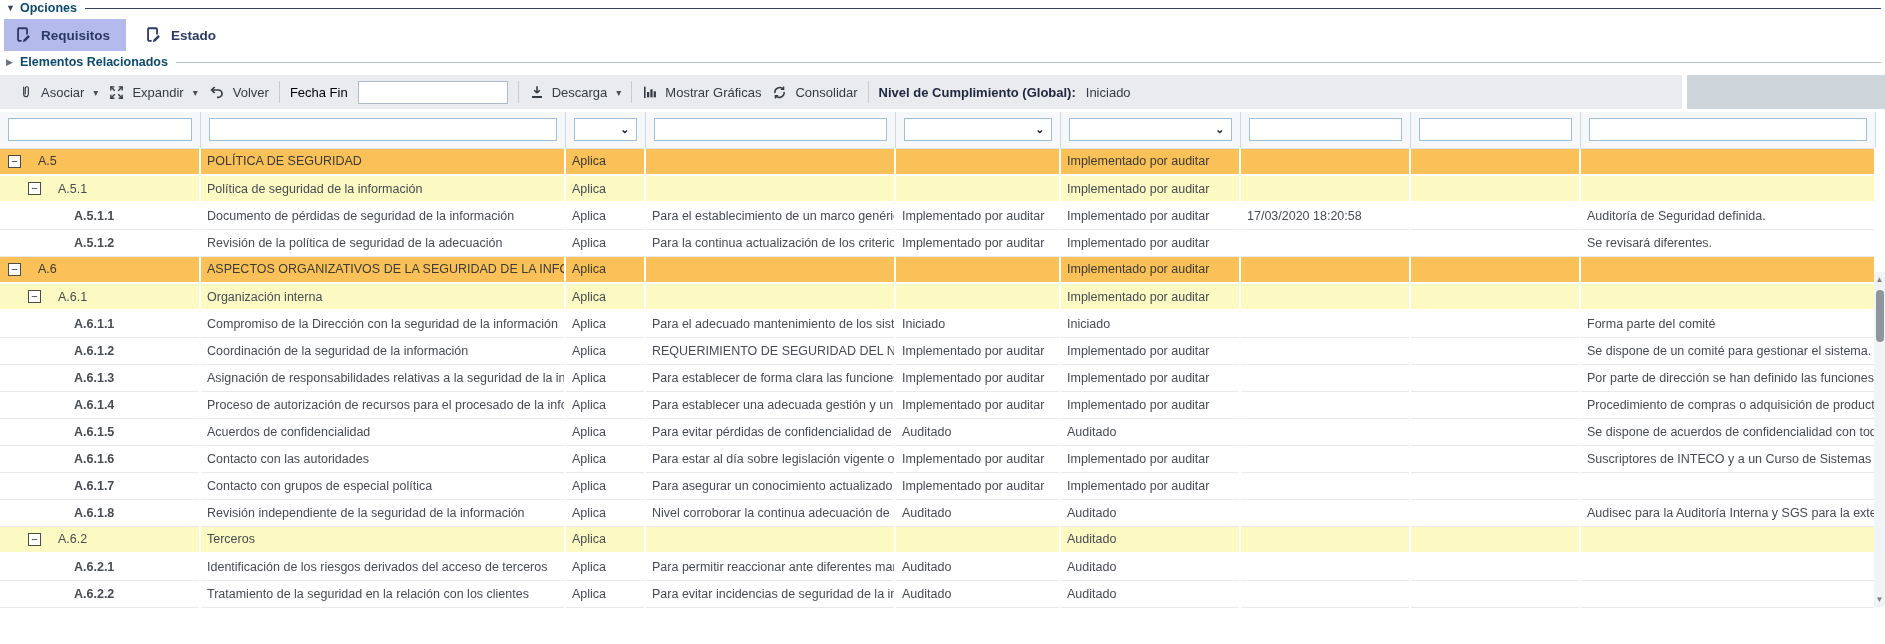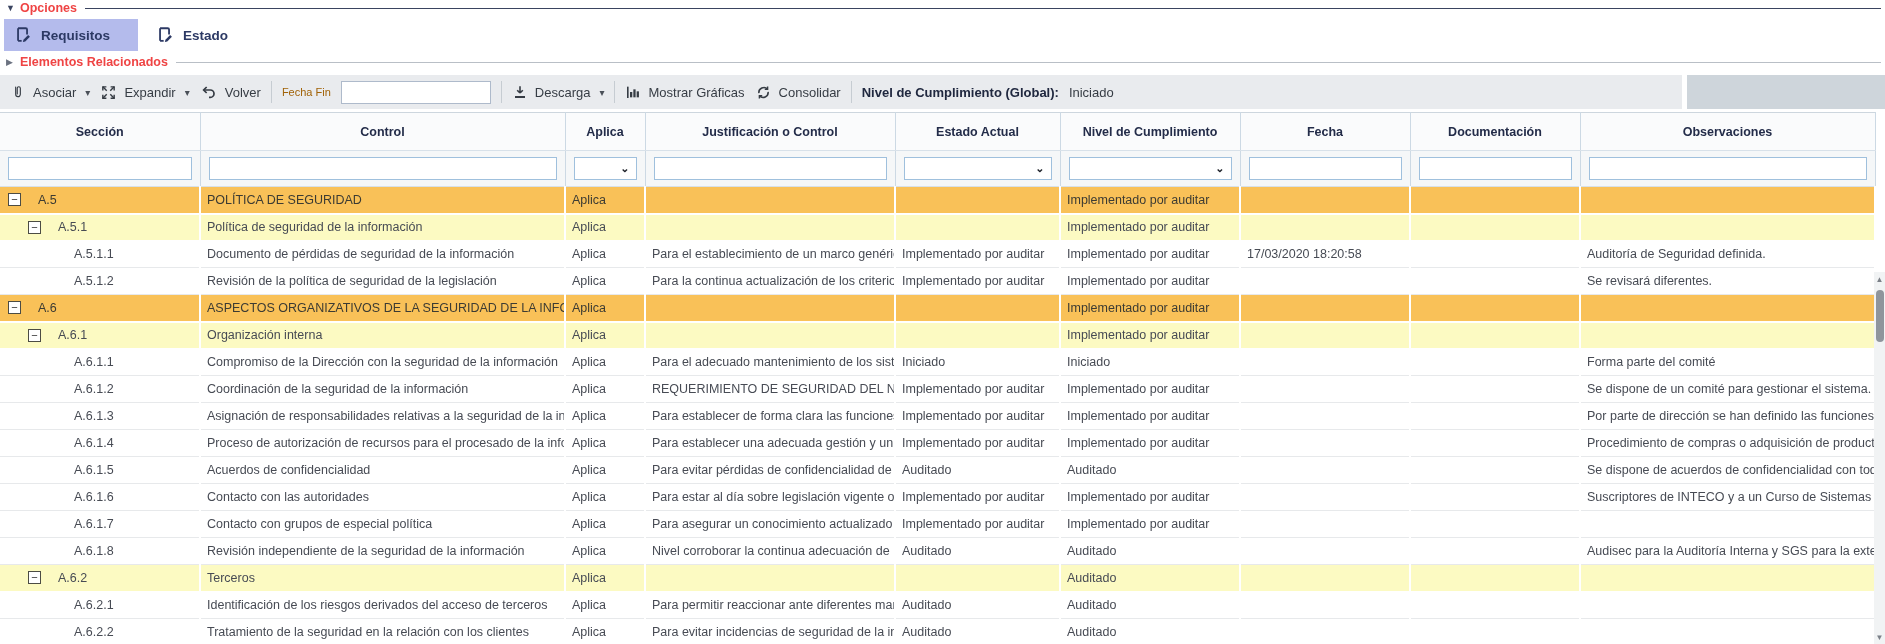--- a/index.html
+++ b/index.html
@@ -3,40 +3,40 @@
 <meta charset="utf-8">
 <style>
   * { box-sizing: border-box; margin: 0; padding: 0; }
   html,body { width:1885px; height:644px; overflow:hidden; background:#fff;
     font-family:"Liberation Sans", sans-serif; }
   .page { position:relative; width:1885px; height:644px; }
 
   
   .sect-line { display:flex; align-items:center; height:16px; padding-left:6px; }
   .sect-line .tri { font-size:9px; color:#3a4460; width:14px; }
-  .sect-line .lbl { font-size:12.5px; font-weight:bold; color:#ef4444; margin-right:8px; white-space:nowrap; }
+  .sect-line .lbl { font-size:12.5px; font-weight:bold; color:#0c4a6e; margin-right:8px; white-space:nowrap; }
   .sect-line .rule { flex:1; height:1px; background:#3a4460; margin-right:4px; }
   .sect-line.light .rule { background:#b9bfc6; }
   .sect-line.light .tri { color:#6b7280; }
 
   
   .tabs { display:flex; gap:8px; height:38px; align-items:stretch; padding:3px 0 3px 4px; }
-  .tab { display:flex; align-items:center; gap:9px; padding:0 28px 0 10px;
+  .tab { display:flex; align-items:center; gap:9px; padding:0 16px 0 10px;
     font-size:13.5px; font-weight:bold; color:#2c3964; cursor:default; }
   .tab.selected { background:#b4bbec; }
   .tab svg { display:block; }
 
   
   .toolbar { position:relative; height:34px; background:#e9ebee; display:flex;
-    align-items:center; padding-left:10px; gap:10px; margin-top:5px; }
+    align-items:center; padding-left:18px; gap:10px; margin-top:5px; }
   .tb-item { display:flex; align-items:center; gap:7px; font-size:13px; color:#363c44; white-space:nowrap; }
   .tb-item svg { display:block; color:#363c44; }
   .caret { font-size:10px; color:#4a5058; margin-left:2px; }
   .tb-sep { width:1px; height:22px; background:#c6ccd2; }
-  .fecha-label { font-size:11px; color:#a16207; }
+  .fecha-label { font-size:13px; color:#000000; }
   .fecha-input { width:150px; height:23px; border:1px solid #aebacb; background:#fff; padding:0 5px; font-size:12px; }
   .nivel-global { display:flex; align-items:center; gap:10px; font-size:13px; }
   .nivel-global .nlbl { font-weight:bold; color:#20283f; }
   .nivel-global .nval { color:#363c44; }
   .tb-right-block { position:absolute; right:0; top:0; height:34px; width:203px;
     background:#ced5db; border-left:5px solid #fff; }
 
   
   .grid { position:relative; margin-top:3px; }
   table { border-collapse:collapse; table-layout:fixed; width:1875px; }
@@ -51,21 +51,21 @@
   .fselect { width:100%; height:23px; border:1px solid #9fc0dd; background:#fff;
     display:flex; align-items:center; justify-content:flex-end; padding-right:6px; cursor:default; }
   .fselect .chev { font-size:11px; font-weight:bold; color:#1b1f27; }
 
   tbody td { height:27px; padding:0 6px; font-size:12.5px; color:#474b54;
     white-space:nowrap; overflow:hidden; border-right:2px solid #fff;
     border-bottom:1px solid #e7e9eb; background:#fff; }
   tr.orange td { background:#f9c158; border-bottom:2px solid #fff; color:#3c3b33; }
   tr.yellow td { background:#fcfac2; border-bottom:2px solid #fff; }
   .secwrap { display:flex; align-items:center; }
-  .secwrap.lvl1 { padding-left:2px; } .secwrap.lvl2 { padding-left:22px; } .secwrap.lvl3 { padding-left:68px; }
+  .secwrap.lvl1 { padding-left:2px; } .secwrap.lvl2 { padding-left:22px; } .secwrap.lvl3 { padding-left:68px;font-weight:bold; }
   .minus { width:13px; height:13px; border:1px solid #4c4c44; background:#fff; color:#333;
     font-size:11px; line-height:11px; text-align:center; margin-right:17px; flex:0 0 auto; cursor:default; }
 
   
   .vscroll { position:absolute; right:0; top:160px; bottom:1px; width:11px; background:#f1f3f4; }
   .vscroll .arr { position:absolute; left:0; width:11px; text-align:center; font-size:8px; color:#7b8088; }
   .vscroll .arr.up { top:3px; } .vscroll .arr.down { bottom:3px; }
   .vscroll .thumb { position:absolute; left:1.5px; top:18px; width:8px; height:52px;
     background:#8f959c; border-radius:5px; }
 </style>
@@ -192,31 +192,20 @@
           <col class="c1">
           <col class="c2">
           <col class="c3">
           <col class="c4">
         <col class="c5">
           <col class="c6">
           <col class="c7">
           <col class="c8">
       </colgroup>
       <thead>
-        <tr>
-          <th>Sección</th>
-          <th>Control</th>
-          <th>Aplica</th>
-          <th>Justificación o Control</th>
-          <th>Estado Actual</th>
-          <th>Nivel de Cumplimiento</th>
-          <th>Fecha</th>
-          <th>Documentación</th>
-          <th>Observaciones</th>
-        </tr>
         <tr class="filters">
           <td><input class="finput" value="" style=""></td>
           <td><input class="finput" value="" style=""></td>
           <td>
               <div class="fselect">
                 <span class="chev">⌄</span>
               </div>
             </td>
           <td><input class="finput" value="" style=""></td>
           <td>
@@ -281,21 +270,21 @@
             <td>17/03/2020 18:20:58</td>
             <td></td>
             <td>Auditoría de Seguridad definida.</td>
           </tr>
           <tr class="white">
             <td>
               <span class="secwrap lvl3">
                 <span>A.5.1.2</span>
               </span>
             </td>
-            <td>Revisión de la política de seguridad de la legislación</td>
+            <td>Revisión de la política de seguridad de la adecuación</td>
             <td>Aplica</td>
             <td>Para la continua actualización de los criterio</td>
             <td>Implementado por auditar</td>
             <td>Implementado por auditar</td>
             <td></td>
             <td></td>
             <td>Se revisará diferentes.</td>
           </tr>
           <tr class="orange">
             <td>

